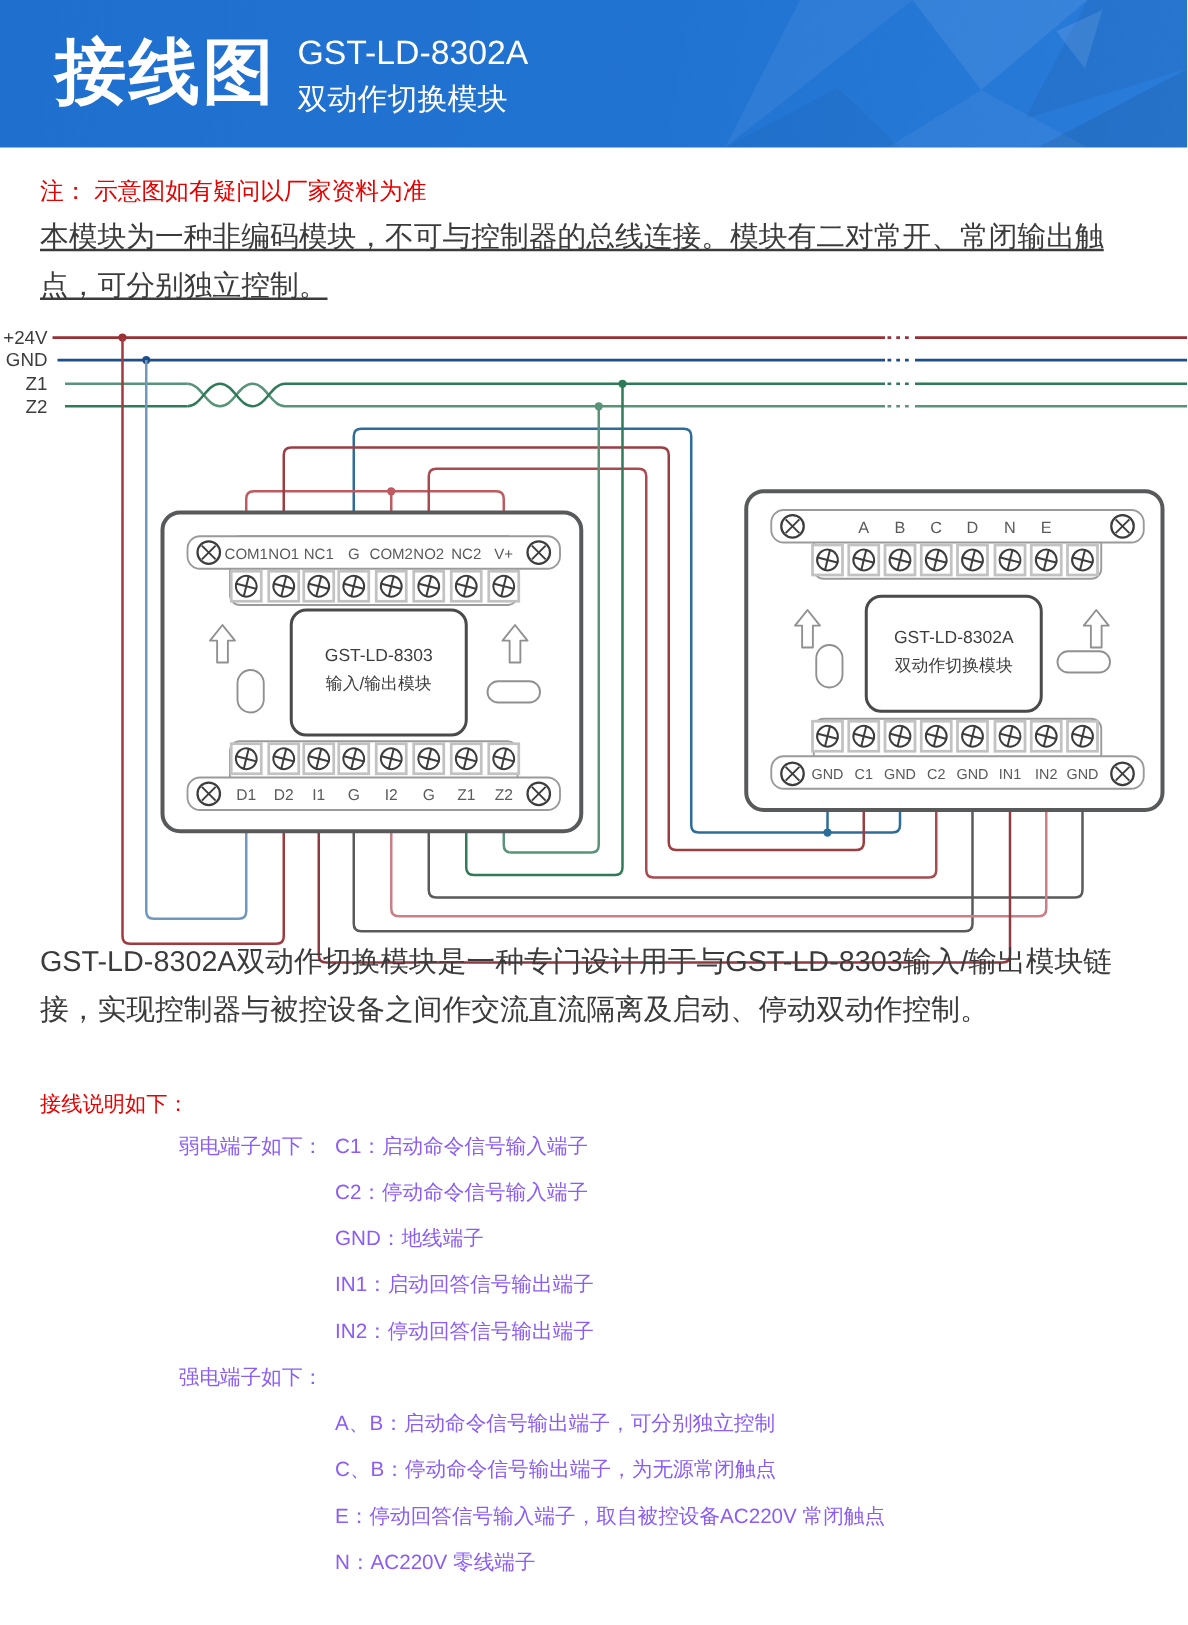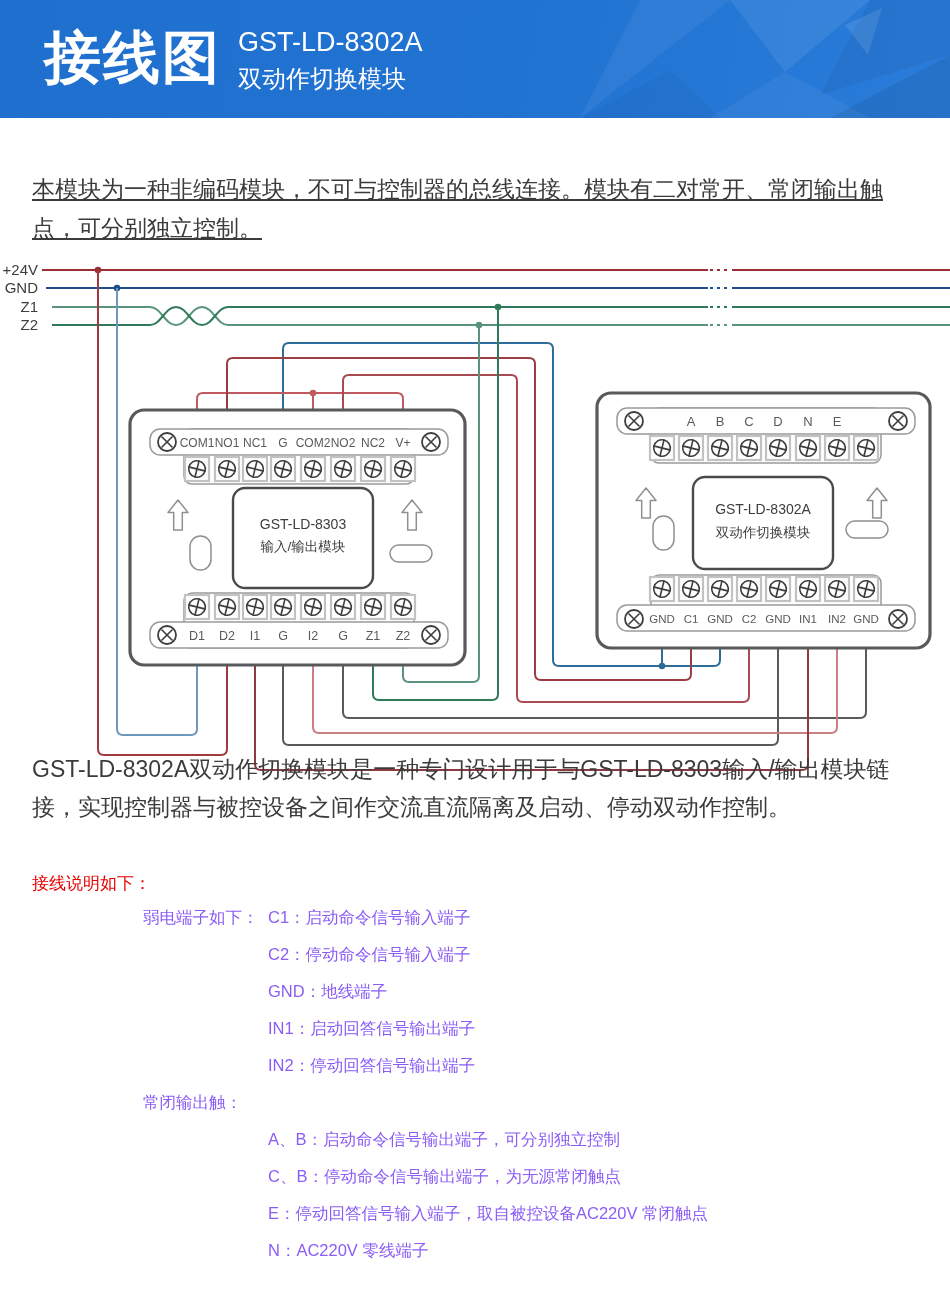--- a/index.html
+++ b/index.html
@@ -41,20 +41,21 @@
       <polygon points="395,72 480,118 320,118" fill="rgba(255,255,255,0.05)"></polygon>
       <polygon points="560,55 560,118 440,118" fill="rgba(0,0,0,0.08)"></polygon>
       <polygon points="455,25 492,8 478,55" fill="rgba(255,255,255,0.10)"></polygon>
       <polygon points="190,118 280,70 330,118" fill="rgba(0,0,0,0.04)"></polygon>
     </svg>
     <div class="banner-title">接线图</div>
     <div class="banner-model">GST-LD-8302A</div>
     <div class="banner-sub">双动作切换模块</div>
   </div>
 
+  <div class="note">注：  示意图如有疑问以厂家资料为准</div>
 
   <div class="para" id="intro">
     <div>本模块为一种非编码模块，不可与控制器的总线连接。模块有二对常开、常闭输出触</div>
     <div>点，可分别独立控制。</div>
   </div>
 
   <svg width="950" height="540" viewBox="0 250 950 540" style="position:absolute;left:0;top:250px;">
     <defs>
       <g id="sym-screw">
         <rect x="1" y="1" width="24" height="24" fill="#ffffff" stroke="#c2c2c2" stroke-width="2.2"></rect>
@@ -261,20 +262,20 @@
 
   <div class="terms">
     <div class="term-row">
       <span class="term-label">弱电端子如下：</span>
       <span>C1：启动命令信号输入端子</span>
     </div>
     <div class="term-row">C2：停动命令信号输入端子</div>
     <div class="term-row">GND：地线端子</div>
     <div class="term-row">IN1：启动回答信号输出端子</div>
     <div class="term-row">IN2：停动回答信号输出端子</div>
-    <div class="term-row label-only">常闭输出触：</div>
+    <div class="term-row label-only">强电端子如下：</div>
     <div class="term-row">A、B：启动命令信号输出端子，可分别独立控制</div>
     <div class="term-row">C、B：停动命令信号输出端子，为无源常闭触点</div>
     <div class="term-row">E：停动回答信号输入端子，取自被控设备AC220V 常闭触点</div>
     <div class="term-row">N：AC220V 零线端子</div>
   </div>
 
 </div>
 
 </body></html>

